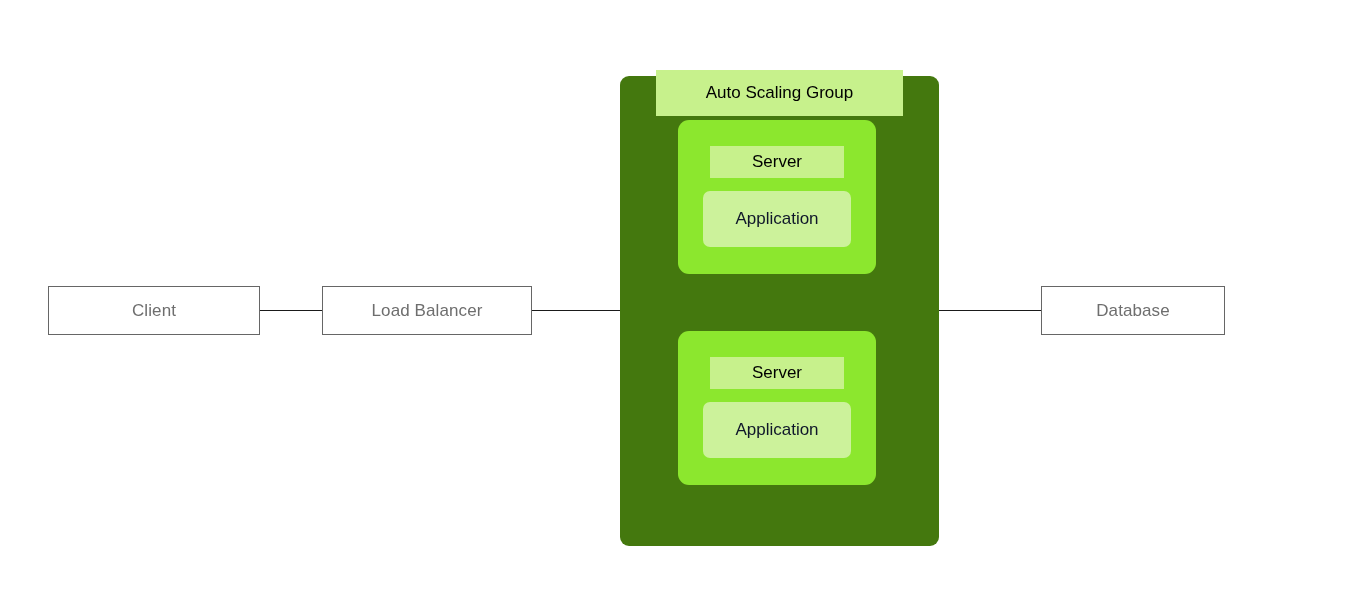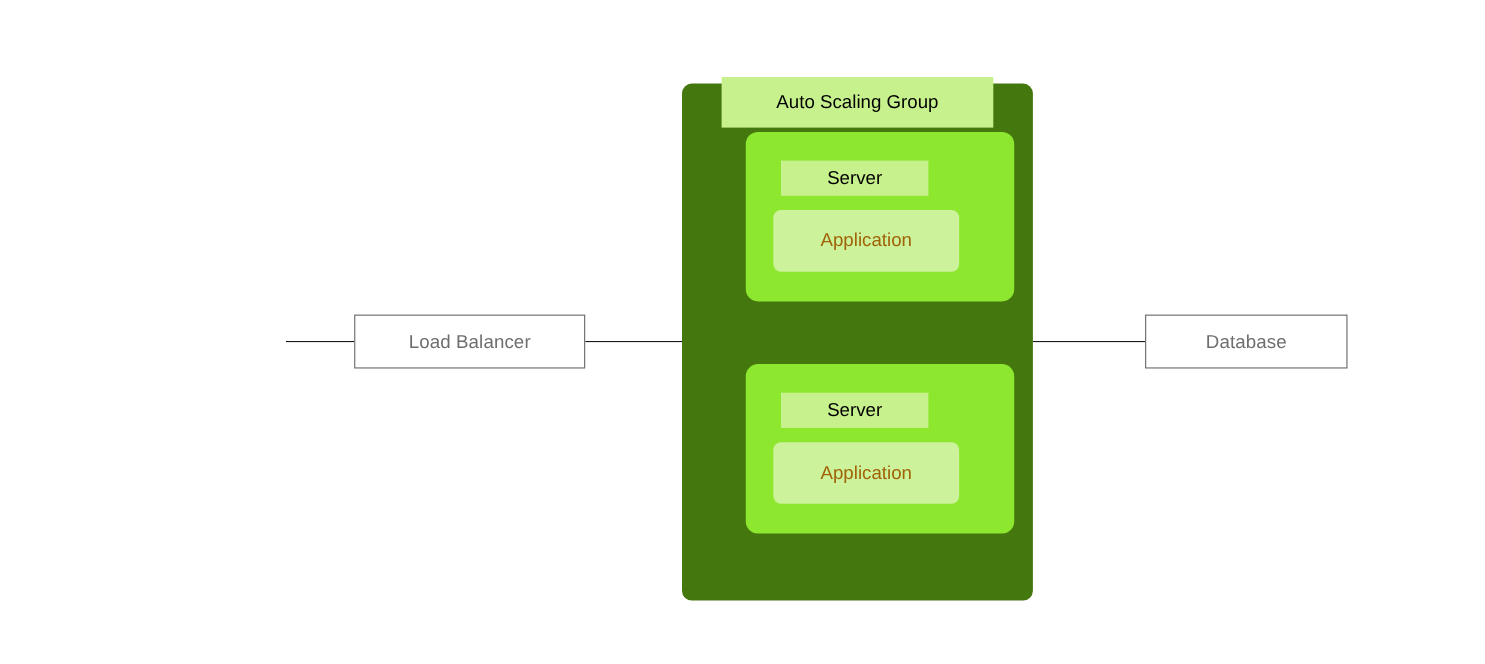--- a/index.html
+++ b/index.html
@@ -78,21 +78,20 @@
     margin-top: 20px;
   }
 
   
   .server-group {
     position: absolute;
     width: 198px;
     height: 154px;
     background: #8CE72E;
     border-radius: 11px;
-    padding-left: 46px;
   }
   #server-group-1 { left: 678px; top: 120px; }
   #server-group-2 { left: 678px; top: 331px; }
 
   .server-label {
     position: absolute;
     left: 32px;
     top: 26px;
     width: 134px;
     height: 32px;
@@ -102,41 +101,42 @@
     justify-content: center;
     color: #000000;
     font-size: 17px;
     font-family: "Liberation Sans", sans-serif;
   }
 
   .application-box {
     position: absolute;
     left: 25px;
     top: 71px;
-    width: 169px;
+    width: 148px;
     height: 56px;
     background: #CCF29B;
     border-radius: 7px;
     display: flex;
     align-items: center;
     justify-content: center;
-    color: #a16207;
+    color: #0f172a;
     font-size: 17px;
     font-family: "Liberation Sans", sans-serif;
   }
 </style>
 </head>
 <body>
 
 <div id="canvas">
 
   <div class="connector" id="connector-client-lb"></div>
   <div class="connector" id="connector-lb-asg"></div>
   <div class="connector" id="connector-asg-db"></div>
 
+  <div class="plain-node" id="client-node">Client</div>
 
   <div class="plain-node" id="loadbalancer-node">Load Balancer</div>
 
   <div class="plain-node" id="database-node">Database</div>
 
   <div id="asg-container">
 
     <div class="server-group" id="server-group-1" style="left:58px; top:44px;">
       <div class="server-label">Server</div>
       <div class="application-box">Application</div>

